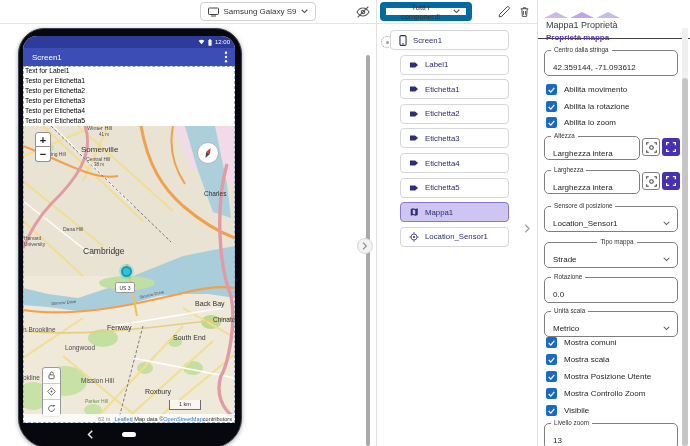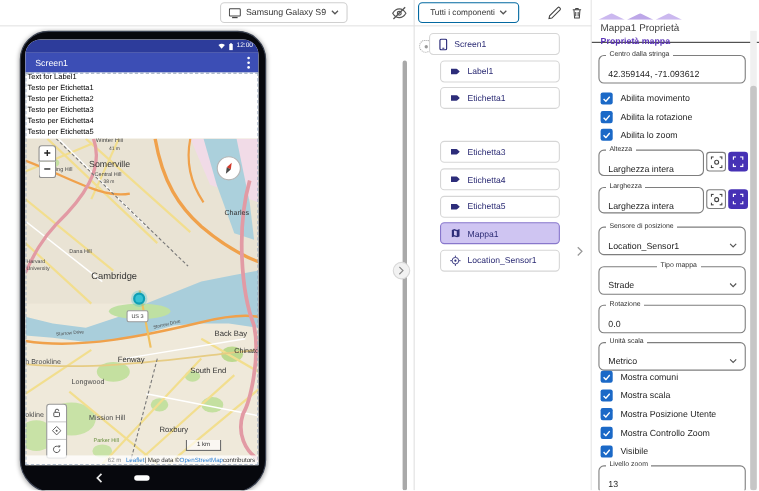--- a/index.html
+++ b/index.html
@@ -8,21 +8,21 @@
   svg{display:block;}
   
   .topbar{position:absolute;left:0;top:0;width:690px;height:23px;background:#fff;border-bottom:1px solid #e3e3e3;}
   .divider{position:absolute;top:0;bottom:0;width:1px;background:#e0e0e0;}
   .d1{left:376px;} .d2{left:537px;}
   .device-btn{position:absolute;left:200px;top:2px;width:116px;height:19px;background:#fff;
       border:1px solid #d0d0d0;border-radius:4px;display:flex;align-items:center;justify-content:center;
       gap:5px;font-size:8px;color:#333;cursor:pointer;font-family:inherit;}
   .eyeoff{position:absolute;left:355px;top:4px;width:16px;height:16px;}
   .comp-dd{position:absolute;left:380px;top:2px;width:92px;height:19px;background:#fff;
-      border:1px solid #0369a1;border-radius:4px;display:flex;align-items:center;justify-content:center;
+      border:6px solid #0369a1;border-radius:4px;display:flex;align-items:center;justify-content:center;
       gap:4px;font-size:7.5px;color:#333;cursor:pointer;font-family:inherit;}
   .tool-ic{position:absolute;top:5px;width:14px;height:14px;cursor:pointer;}
   .pencil{left:498px;} .trash{left:518px;}
   
   .col1-scroll{position:absolute;left:366px;top:55px;width:4px;height:391px;background:#a9a9a9;border-radius:2px;}
   .chev{position:absolute;width:14px;height:14px;border-radius:50%;background:#f2f2f2;border:1px solid #d8d8d8;
       display:flex;align-items:center;justify-content:center;cursor:pointer;}
   .chev-left{left:357px;top:238px;} .chev-right{left:520px;top:221px;background:transparent;border:none;}
   .phone{position:absolute;left:18px;top:28px;width:222px;height:418px;background:#07080d;
       border-radius:26px 26px 30px 30px;border:1px solid #3a4151;box-shadow:0 1px 4px rgba(0,0,0,.35);}
@@ -344,20 +344,26 @@
         <path d="M2,3 h10 a2,2 0 0 1 1.6,0.8 L18,8 l-4.4,4.2 A2,2 0 0 1 12,13 H2 z" fill="#2d2d7a"></path>
       </svg>
     <span>Label1</span>
   </div>
   <div class="titem child" style="top:79.2px;">
     <svg width="10" height="8" viewBox="0 0 20 16">
         <path d="M2,3 h10 a2,2 0 0 1 1.6,0.8 L18,8 l-4.4,4.2 A2,2 0 0 1 12,13 H2 z" fill="#2d2d7a"></path>
       </svg>
     <span>Etichetta1</span>
   </div>
+  <div class="titem child" style="top:103.8px;">
+    <svg width="10" height="8" viewBox="0 0 20 16">
+        <path d="M2,3 h10 a2,2 0 0 1 1.6,0.8 L18,8 l-4.4,4.2 A2,2 0 0 1 12,13 H2 z" fill="#2d2d7a"></path>
+      </svg>
+    <span>Etichetta2</span>
+  </div>
   <div class="titem child" style="top:128.4px;">
     <svg width="10" height="8" viewBox="0 0 20 16">
         <path d="M2,3 h10 a2,2 0 0 1 1.6,0.8 L18,8 l-4.4,4.2 A2,2 0 0 1 12,13 H2 z" fill="#2d2d7a"></path>
       </svg>
     <span>Etichetta3</span>
   </div>
   <div class="titem child" style="top:153px;">
     <svg width="10" height="8" viewBox="0 0 20 16">
         <path d="M2,3 h10 a2,2 0 0 1 1.6,0.8 L18,8 l-4.4,4.2 A2,2 0 0 1 12,13 H2 z" fill="#2d2d7a"></path>
       </svg>

